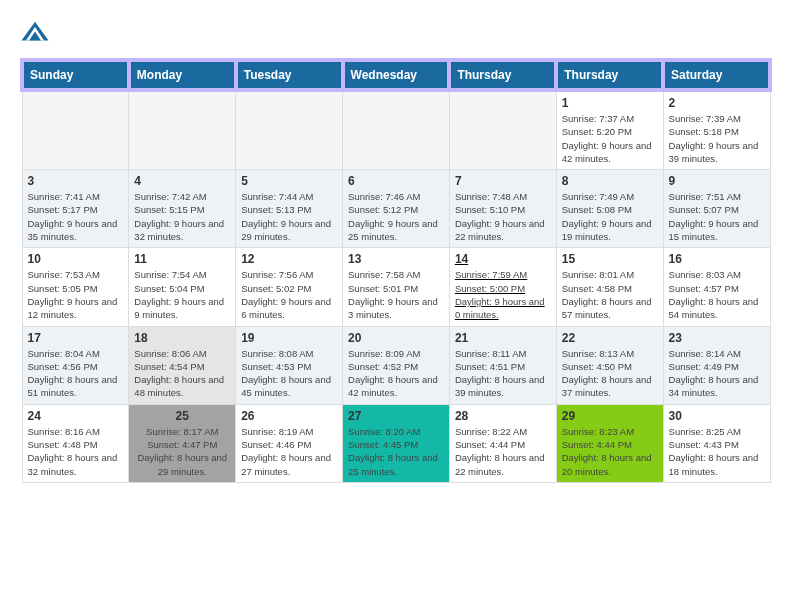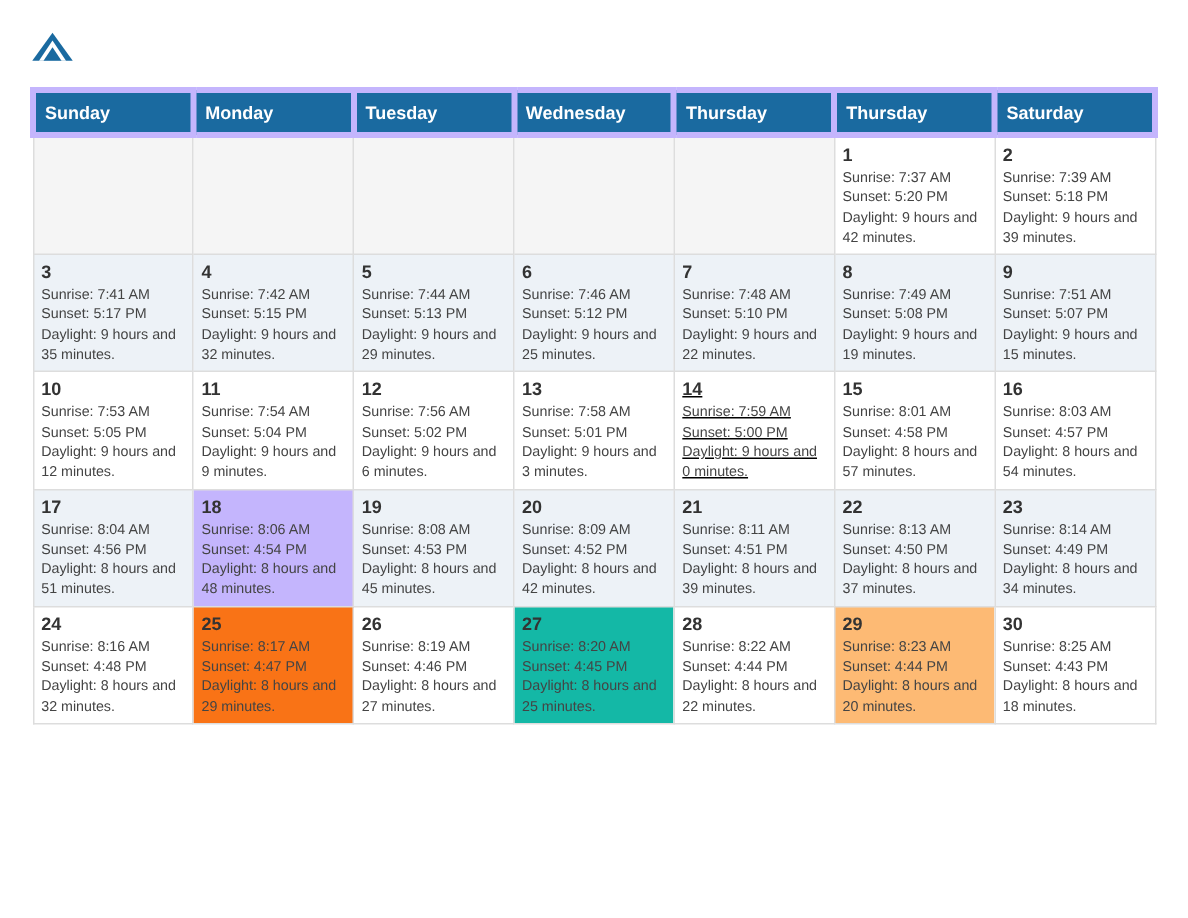--- a/index.html
+++ b/index.html
@@ -243,21 +243,21 @@
 Daylight: 8 hours and 54 minutes.</div>
           </td>
         </tr>
         <tr>
           <td style="background: rgb(237, 242, 247);">
             <span class="day-number">17</span>
             <div class="day-info">Sunrise: 8:04 AM
 Sunset: 4:56 PM
 Daylight: 8 hours and 51 minutes.</div>
           </td>
-          <td style="background: #c4b5fd;">
+          <td style="background: #e5e5e5;">
             <span class="day-number">18</span>
             <div class="day-info">Sunrise: 8:06 AM
 Sunset: 4:54 PM
 Daylight: 8 hours and 48 minutes.</div>
           </td>
           <td style="background: rgb(237, 242, 247);">
             <span class="day-number">19</span>
             <div class="day-info">Sunrise: 8:08 AM
 Sunset: 4:53 PM
 Daylight: 8 hours and 45 minutes.</div>
@@ -287,21 +287,21 @@
 Daylight: 8 hours and 34 minutes.</div>
           </td>
         </tr>
         <tr>
           <td style="background: rgb(255, 255, 255);">
             <span class="day-number">24</span>
             <div class="day-info">Sunrise: 8:16 AM
 Sunset: 4:48 PM
 Daylight: 8 hours and 32 minutes.</div>
           </td>
-          <td style="background: #f97316;">
+          <td style="background: #a3a3a3; text-align: center;">
             <span class="day-number">25</span>
             <div class="day-info">Sunrise: 8:17 AM
 Sunset: 4:47 PM
 Daylight: 8 hours and 29 minutes.</div>
           </td>
           <td style="background: rgb(255, 255, 255);">
             <span class="day-number">26</span>
             <div class="day-info">Sunrise: 8:19 AM
 Sunset: 4:46 PM
 Daylight: 8 hours and 27 minutes.</div>
@@ -311,21 +311,21 @@
             <div class="day-info">Sunrise: 8:20 AM
 Sunset: 4:45 PM
 Daylight: 8 hours and 25 minutes.</div>
           </td>
           <td style="background: rgb(255, 255, 255); margin-left: 20px;">
             <span class="day-number">28</span>
             <div class="day-info">Sunrise: 8:22 AM
 Sunset: 4:44 PM
 Daylight: 8 hours and 22 minutes.</div>
           </td>
-          <td style="background: #fdba74;">
+          <td style="background: #84cc16;">
             <span class="day-number">29</span>
             <div class="day-info">Sunrise: 8:23 AM
 Sunset: 4:44 PM
 Daylight: 8 hours and 20 minutes.</div>
           </td>
           <td style="background: rgb(255, 255, 255);">
             <span class="day-number">30</span>
             <div class="day-info">Sunrise: 8:25 AM
 Sunset: 4:43 PM
 Daylight: 8 hours and 18 minutes.</div>

